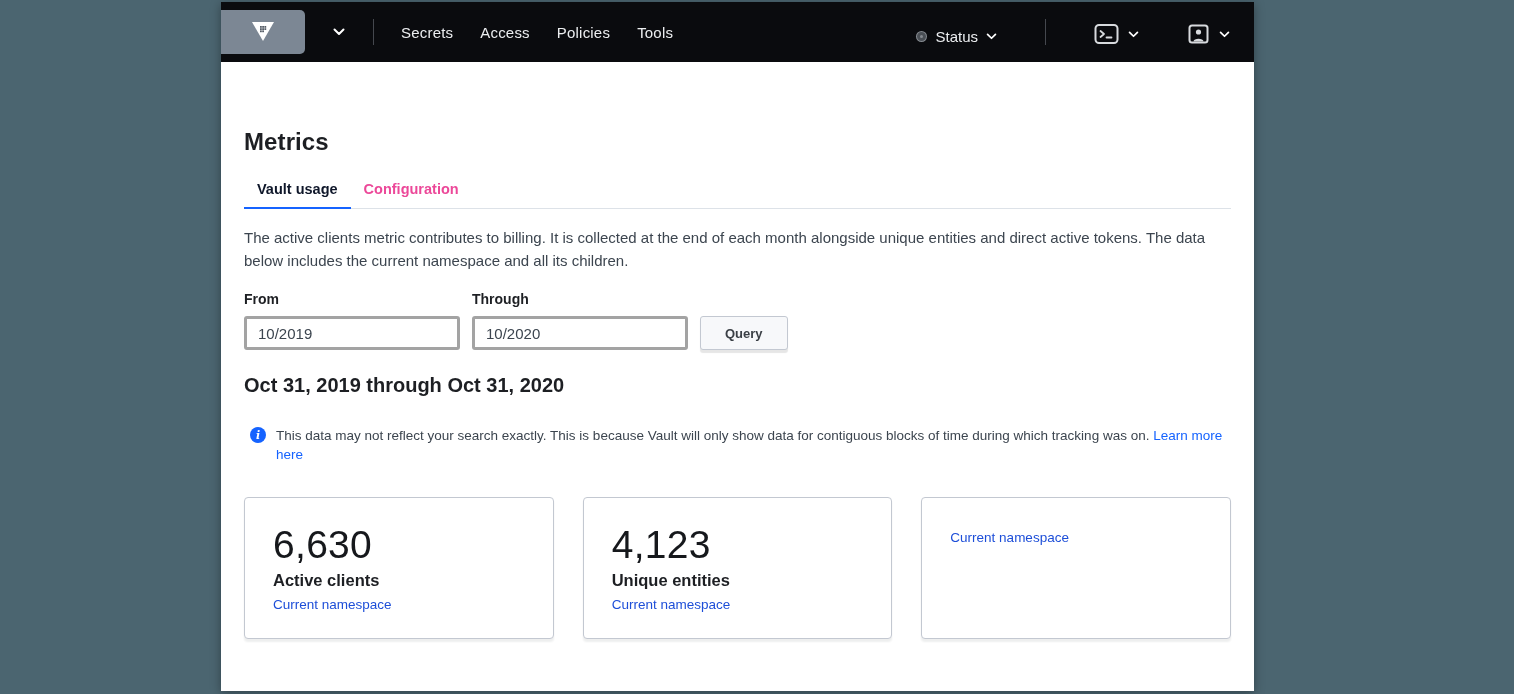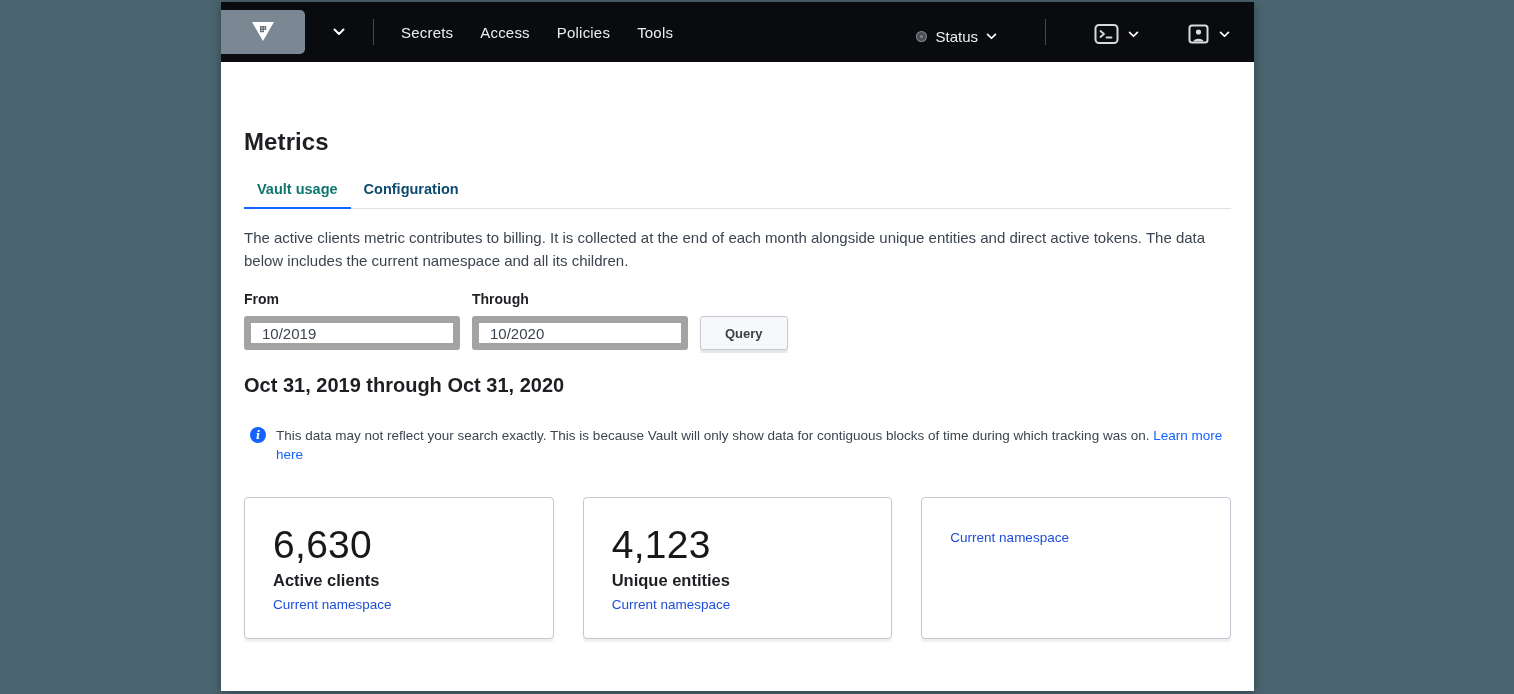--- a/index.html
+++ b/index.html
@@ -82,41 +82,41 @@
   .tab-bar {
     margin-top: 15px;
     display: flex;
     border-bottom: 1px solid #dde2e8;
   }
   .tab {
     background: none; border: none; cursor: pointer;
     font-family: inherit;
     font-size: 14.5px; font-weight: 600;
     padding: 10px 13px;
-    color: #0c4a6e;
+    color: #ec4899;
     border-bottom: 2px solid transparent;
     margin-bottom: -1px;
   }
-  .tab.active { color: #0f766e; border-bottom-color: #1563ff; }
+  .tab.active { color: #0f172a; border-bottom-color: #1563ff; }
   .description {
     margin-top: 17px;
     font-size: 15px; line-height: 23px;
     color: #3c454f;
     max-width: 990px;
   }
   
   .form-row { margin-top: 19px; display: flex; align-items: flex-end; }
   .field { display: flex; flex-direction: column; margin-right: 12px; }
   .field-label {
     font-size: 14px; font-weight: 700; color: #1d1f23;
     margin-bottom: 9px;
   }
   .text-input {
     width: 216px; height: 34px;
-    border: 7px solid #a3a3a3; border-radius: 3px;
+    border: 3px solid #a3a3a3; border-radius: 3px;
     padding: 0 11px;
     font-family: inherit; font-size: 15px; color: #3c454f;
     background: #fff;
   }
   .query-btn {
     height: 34px; padding: 0 24px;
     background: #f7f8fa;
     border: 1px solid #c3c8d1; border-radius: 3px;
     font-family: inherit; font-size: 13px; font-weight: 600;
     color: #3b4046; cursor: pointer;

